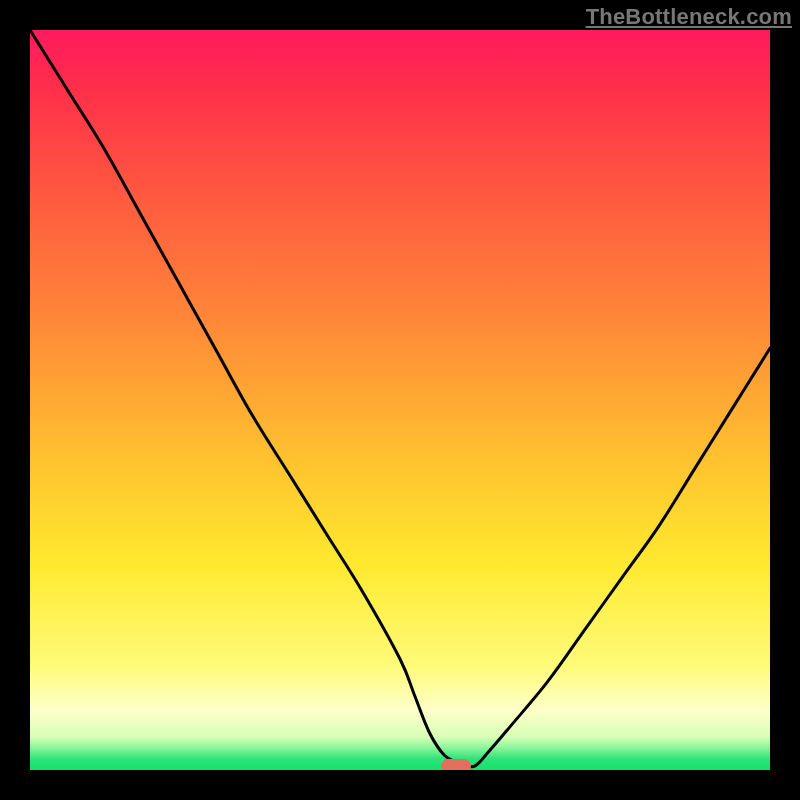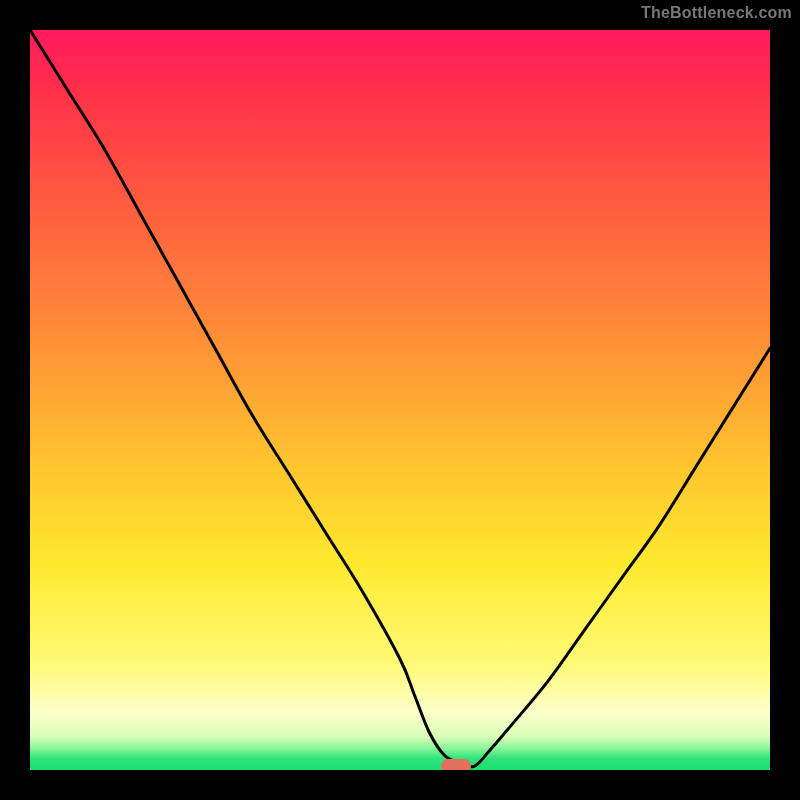--- a/index.html
+++ b/index.html
@@ -61,24 +61,25 @@
     width: 30px;
     height: 14px;
     border-radius: 7px;
     background: #e2705d;
   }
   .attribution {
     position: absolute;
     top: 4px;
     right: 8px;
     font-family: Arial, Helvetica, sans-serif;
-    font-size: 16px;
+    font-size: 22px;
     font-weight: 600;
     color: #777;
     letter-spacing: 0.2px;
+    text-decoration: underline;
   }
 </style>
 </head>
 <body>
 
 <div class="frame">
 
   <div class="attribution">TheBottleneck.com</div>
 
   <div class="plot-area">

